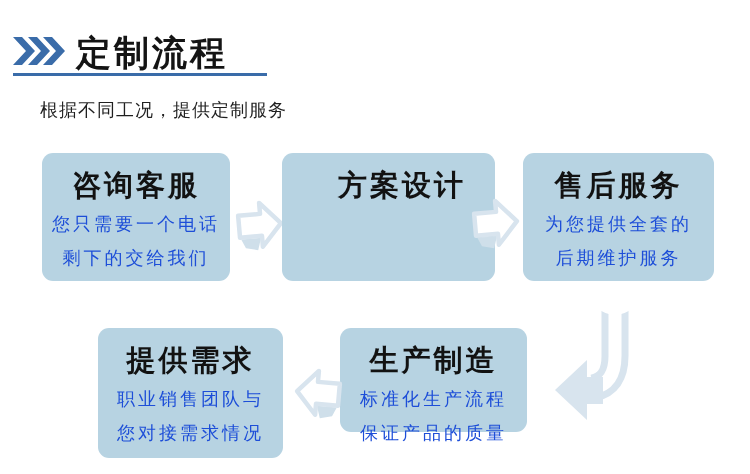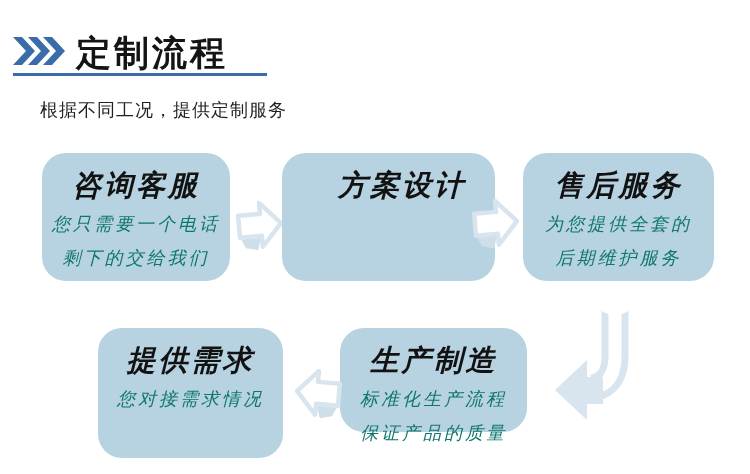--- a/index.html
+++ b/index.html
@@ -13,30 +13,29 @@
   .page-title{
     position:absolute;left:76px;top:22px;font-size:35px;font-weight:bold;color:#141414;
     letter-spacing:3px;font-family:"Liberation Sans",sans-serif;
   }
   .title-underline{position:absolute;left:13px;top:65px;width:254px;height:3px;background:#3a6ca9;}
   .page-subtitle{
     position:absolute;left:40px;top:90px;font-size:18px;color:#1f1f1f;letter-spacing:1px;
   }
   
   .step{
-    position:absolute;background:#b7d3e2;border-radius:24px;text-align:center;
+    position:absolute;background:#b7d3e2;border-radius:11px;text-align:center;
     color:#141414;
-    font-style:italic;
   }
   .step .t{
     margin-top:13px;font-size:29px;font-weight:bold;letter-spacing:3px;color:#121212;
     font-family:"Liberation Sans",sans-serif;
   }
   .step .d{
-    font-size:18px;letter-spacing:3px;color:#0f766e;line-height:32px;
+    font-size:18px;letter-spacing:3px;color:#1d4ed8;line-height:32px;
     font-family:"DejaVu Serif","Liberation Serif",serif;margin-top:2px;
   }
   .step .d:first-of-type{margin-top:8px;}
   #step1{left:42px; top:145px;width:188px;height:128px;}
   #step2{left:282px;top:145px;width:186px;height:128px;padding-left:27px;}
   #step3{left:523px;top:145px;width:191px;height:128px;}
   #step4{left:340px;top:320px;width:187px;height:104px;} 
   #step5{left:98px; top:320px;width:185px;height:130px;} 
   
   .arrow{position:absolute;}
@@ -102,17 +101,18 @@
       <div class="d">保证产品的质量</div>
     </div>
 
     <svg class="arrow" id="arrow-l1" viewBox="0 0 52 58">
       <polygon points="7,42 27,42 23,54 11,51" fill="#cfdfea"></polygon>
       <polygon points="6,18 28,18 28,7 48,29 28,51 28,40 6,40" fill="#ffffff" stroke="#d8e4ee" stroke-width="4.5" stroke-linejoin="round"></polygon>
     </svg>
 
     <div class="step" id="step5">
       <div class="t">提供需求</div>
+      <div class="d">职业销售团队与</div>
       <div class="d">您对接需求情况</div>
     </div>
 
   </div>
 </div>
 
 </body></html>

